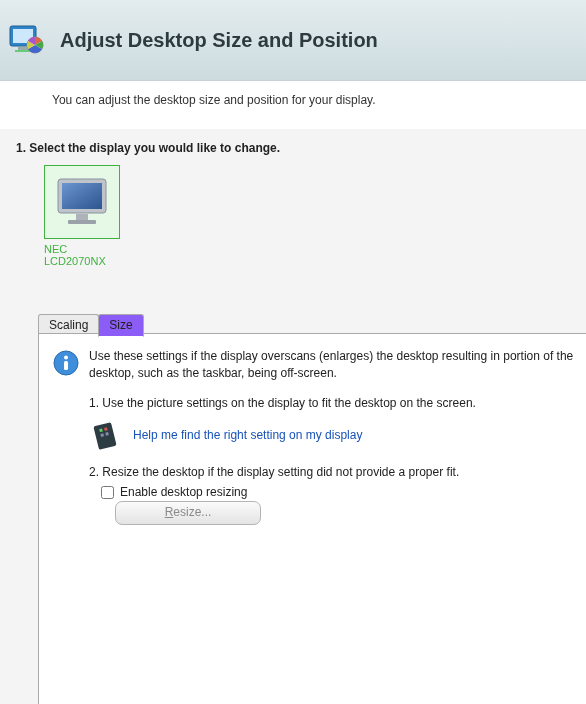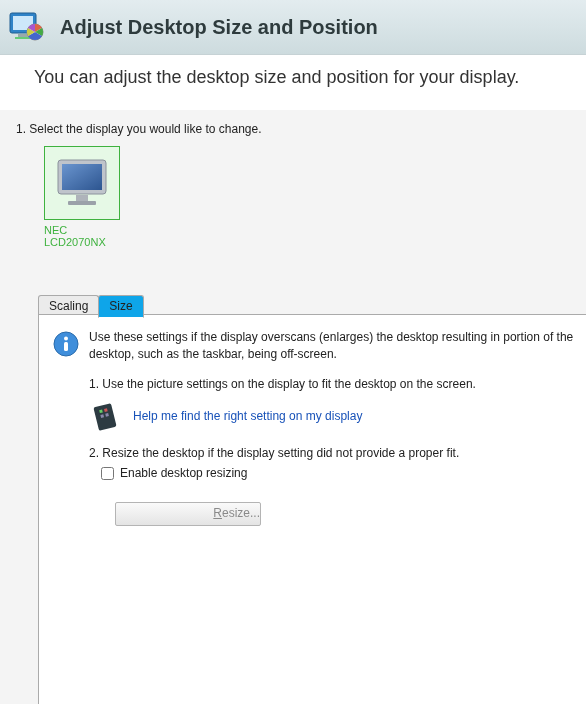--- a/index.html
+++ b/index.html
@@ -1,45 +1,45 @@
 <!DOCTYPE html>
 <html><head>
 <meta charset="utf-8">
 <style>
   html,body{margin:0;padding:0;width:586px;height:704px;font-family:"Segoe UI",Tahoma,Arial,sans-serif;font-size:12px;color:#222;background:#fff;overflow:hidden}
-  .header{display:flex;align-items:center;height:48px;padding:3px 6px;
+  .header{display:flex;align-items:center;height:48px;padding:16px 6px;
     background:linear-gradient(to bottom,#e3ecef 0%,#d8e4e7 50%,#cddbde 100%);
     border-bottom:1px solid #c6d2d5}
   .header svg{flex:0 0 auto}
   .header h1{font-size:20px;font-weight:600;margin:0 0 0 14px;color:#2e3b3d}
-  .subtitle{padding:12px 0 22px 34px;font-size:18px;color:#333}
+  .subtitle{padding:12px 0 22px 52px;font-size:12px;color:#333}
   .panel{background:#f4f4f4;padding:8px 8px 8px 8px}
-  .section-header{font-size:12px;font-weight:400;margin:4px 8px 10px 8px}
+  .section-header{font-size:12px;font-weight:700;margin:4px 8px 10px 8px}
   .display-box{display:inline-block;margin-left:36px;text-align:left;cursor:pointer}
   .display-thumb{width:74px;height:72px;border:1px solid #3fb23f;background:#e6f9e6;display:flex;align-items:center;justify-content:center}
   .display-label{color:#3fb23f;font-size:11px;margin-top:4px;max-width:78px}
   .section2{margin-top:42px}
   .tabs{position:relative;margin:8px 0 0 30px}
   .tab{display:inline-block;padding:3px 10px 4px 10px;font-size:12px;cursor:pointer;border:1px solid #aaa;
     border-bottom:none;background:#ebebeb;margin-right:-1px;border-radius:3px 3px 0 0;position:relative;top:4px}
-  .tab.active{background:#0ea5e9;border-bottom:1px solid #fff;z-index:2}
+  .tab.active{background:#8b5cf6;border-bottom:1px solid #fff;z-index:2}
   .tab-body{background:#fff;border:1px solid #aaa;width:536px;margin-left:30px;padding:14px 14px 280px 14px;
     position:relative}
   .info-row{display:flex;align-items:flex-start}
   .info-icon{flex:0 0 28px;margin-right:8px;margin-top:2px}
   .info-text{flex:1;font-size:12px;line-height:1.38}
   .step{margin-top:14px;font-size:12px}
   .help-row{display:flex;align-items:center;margin-top:10px;margin-left:4px}
   .help-row svg{flex:0 0 auto;margin-right:10px}
   .link{color:#1852b8;cursor:pointer}
   .check-row{display:flex;align-items:center;margin-top:4px;margin-left:12px}
   .check-row input{margin:0 6px 0 0}
-  .resize-btn{display:inline-block;margin-top:20px;margin-left:26px;width:144px;height:22px;
-    border:1px solid #b4b4b4;border-radius:2px;background:linear-gradient(to bottom,#fafafa,#e4e4e4);
-    color:#8a8a8a;font-size:12px;text-align:right;line-height:20px}
+  .resize-btn{display:inline-block;margin-top:0;margin-left:26px;width:144px;height:22px;
+    border:1px solid #b4b4b4;border-radius:7px;background:linear-gradient(to bottom,#fafafa,#e4e4e4);
+    color:#8a8a8a;font-size:12px;text-align:center;line-height:20px}
   .u{text-decoration:underline}
 </style>
 </head>
 <body>
 
 <div class="header">
   <svg width="40" height="40" viewBox="0 0 40 40">
     <rect x="4" y="6" width="26" height="20" rx="2" fill="#2f83c8" stroke="#215e92"></rect>
     <rect x="7" y="9" width="20" height="14" fill="#cde8fb"></rect>
     <rect x="12" y="27" width="10" height="3" fill="#9aa"></rect>

